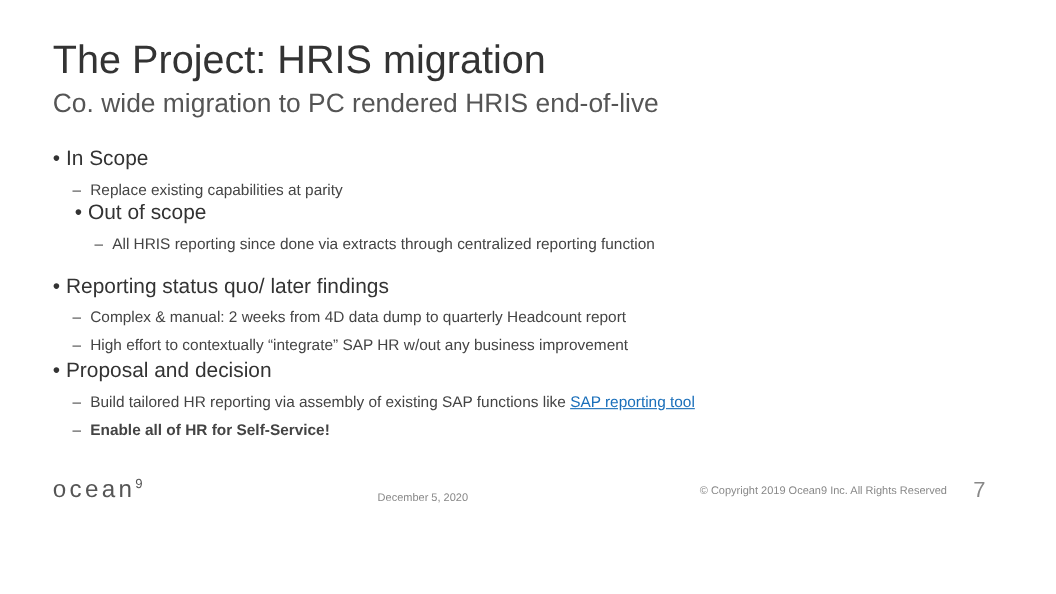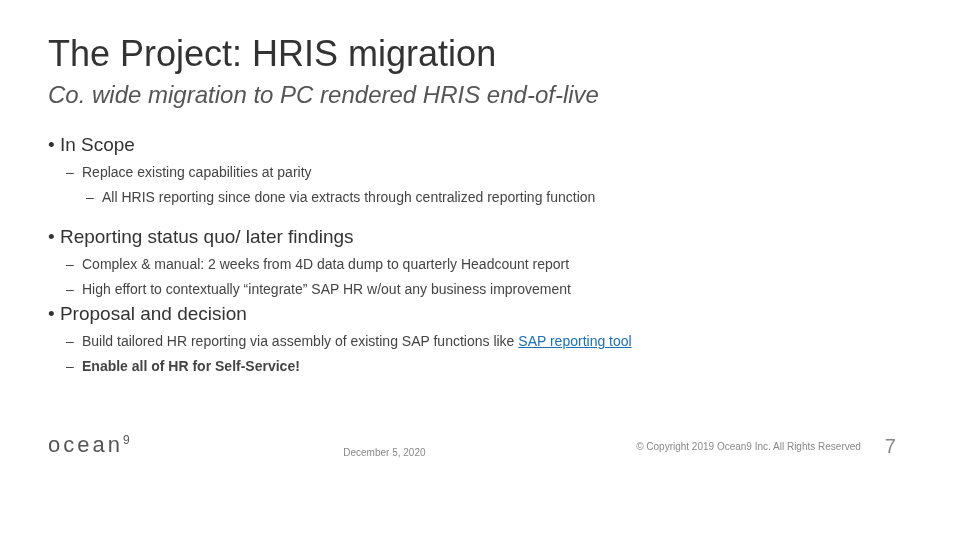--- a/index.html
+++ b/index.html
@@ -29,21 +29,20 @@
       margin-bottom: 4px;
       line-height: 1.2;
     }
 
     .subtitle {
       font-size: 24px;
       font-weight: 400;
       color: #555555;
       margin-bottom: 24px;
       line-height: 1.3;
-      font-style: italic;
     }
 
     .two-col {
       display: flex;
       flex-direction: column;
       gap: 0;
       margin-bottom: 18px;
     }
 
     .col-left {
@@ -160,20 +159,23 @@
     <div class="col-left">
       <div class="section-header">
         <span>• In Scope</span>
       </div>
       <div class="sub-item">
         <span class="dash">–</span>
         <span>Replace existing capabilities at parity</span>
       </div>
     </div>
     <div class="col-right">
+      <div class="section-header">
+        <span>• Out of scope</span>
+      </div>
       <div class="sub-item">
         <span class="dash">–</span>
         <span>All HRIS reporting since done via extracts through centralized reporting function</span>
       </div>
     </div>
   </div>
 
   <div class="full-section">
     <div class="section-header">
       <span>• Reporting status quo/ later findings</span>

